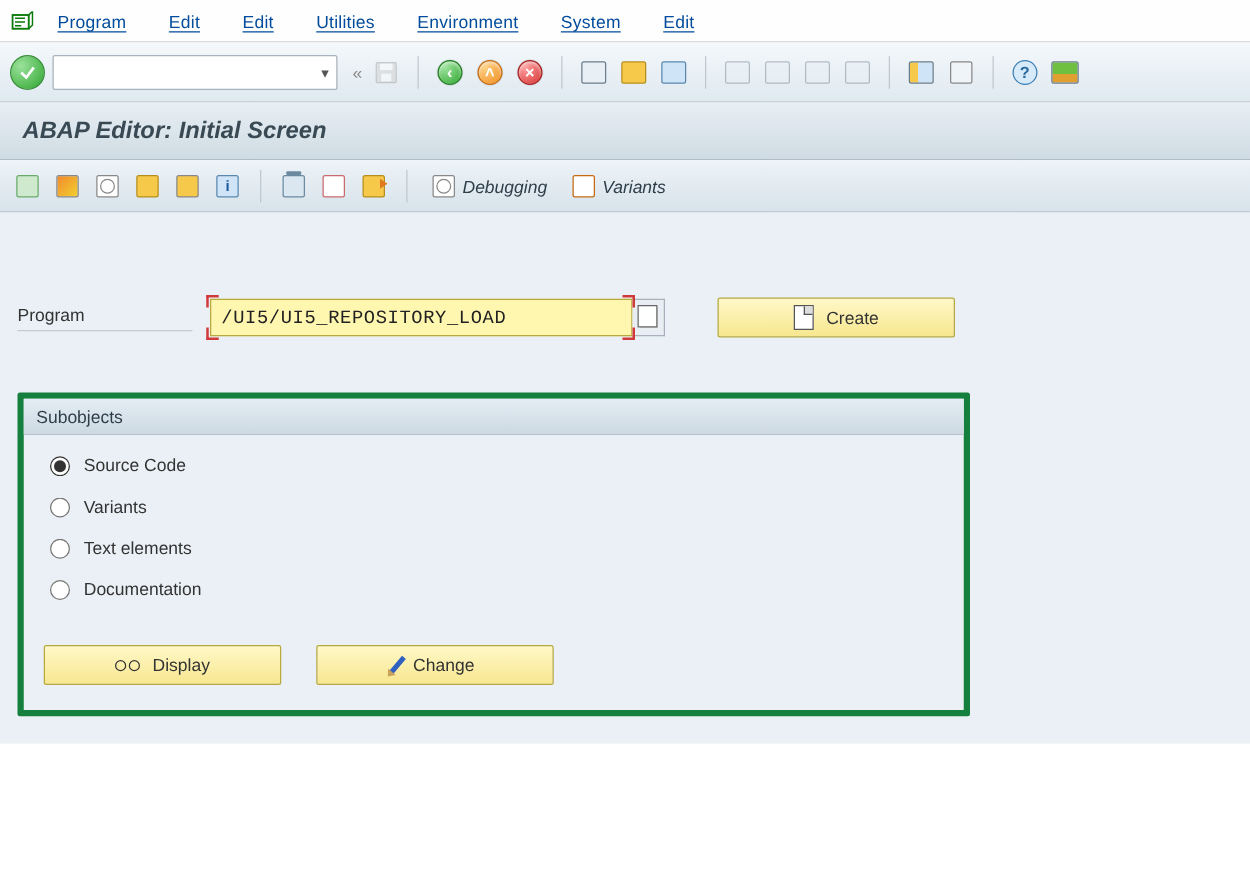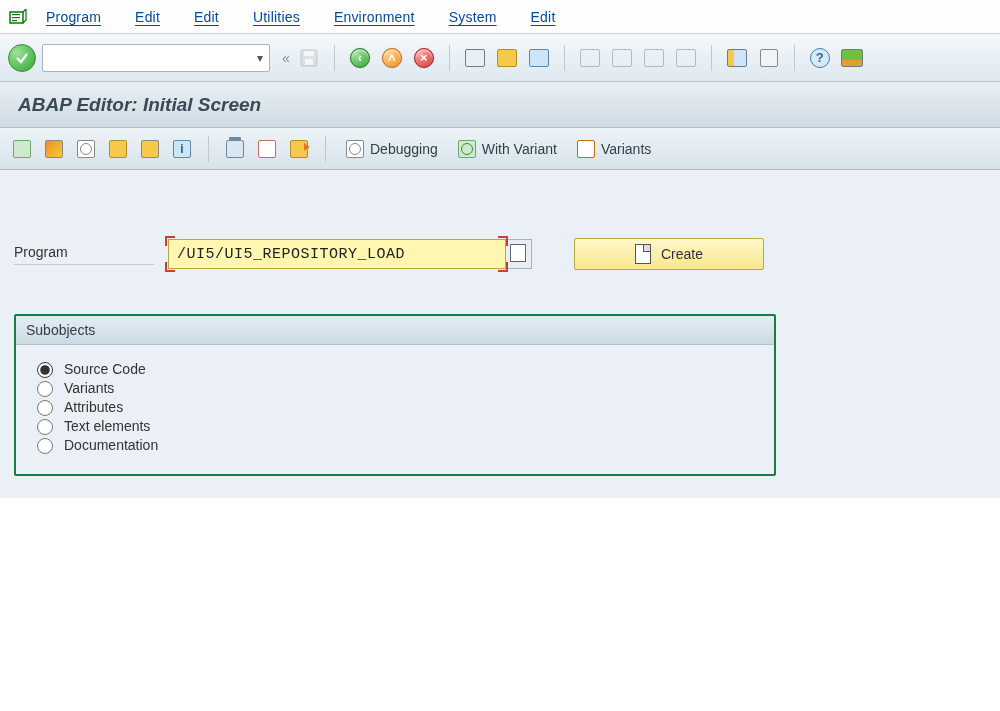--- a/index.html
+++ b/index.html
@@ -124,20 +124,21 @@
     padding: 0 10px;
     gap: 8px;
     border-bottom: 1px solid #b1bcc5;
   }
   .apptoolbar .tb-btn{width:24px;height:24px;}
   .apptoolbar .txtbtn {
     display:inline-flex; align-items:center; gap:6px;
     padding: 0 6px;
     height: 26px;
     color:#2f3f4a;
+    font-style:italic;
   }
   .tiny-ic{width:18px;height:18px;display:inline-block;border:1px solid #888;border-radius:2px;background:#f2f2f2;}
   .tiny-ic.green{background:#cfe9cf;border-color:#6aab6a;}
   .tiny-ic.orange{background:#f7c94b;border-color:#b58f1d;}
   .tiny-ic.blue{background:#cfe4f6;border-color:#5b88b0;}
   .tiny-ic.red{background:#f7c9c9;border-color:#c96a6a;}
   .trash-ic{width:18px;height:18px;display:inline-block;border:1px solid #6b8aa0;border-radius:2px;background:#dbe7f0;position:relative;}
   .trash-ic::before{content:"";position:absolute;top:-4px;left:2px;right:2px;height:3px;background:#6b8aa0;border-radius:1px;}
 
   
@@ -197,34 +198,35 @@
     padding: 0 10px;
     cursor: default;
     text-align: right;
   }
   .sap-button.small{min-width: 0; width: 190px;}
   .doc-ic{width:16px;height:20px;border:1px solid #555;background:#fff;position:relative;}
   .doc-ic::after{content:"";position:absolute;top:0;right:0;width:6px;height:6px;background:#ddd;border-left:1px solid #555;border-bottom:1px solid #555;}
 
   
   .groupbox {
-    border: 2px solid #15803d;
+    border: 5px solid #15803d;
     background: #eaf0f5;
     width: 762px;
     border-radius:2px;
   }
   .groupbox .grouptitle{
     background: linear-gradient(#e4edf4,#cdd9e2);
     border-bottom:1px solid #b6c1cb;
     padding: 6px 10px;
     color:#2f3f4a;
   }
   .groupbox .groupbody{
     padding: 14px 16px 20px;
     display:flex; flex-direction:column;
+    gap: 14px;
   }
   .radio-row{
     display:flex; align-items:center; gap:8px;
     color:#333;
   }
   .radio-row input[type=radio]{
     width:16px;height:16px;
     accent-color:#333;
   }
   .button-row{
@@ -363,26 +365,20 @@
       <span class="tiny-ic orange" style="position:relative;">
         <span style="position:absolute;right:-3px;top:2px;border-left:6px solid #e07a1e;border-top:4px solid transparent;border-bottom:4px solid transparent;"></span>
       </span>
     </span>
   <span class="tb-sep"></span>
   <span class="txtbtn">
     <span class="tiny-ic" style="background:#fff;position:relative;">
         <span style="position:absolute;inset:2px;border-radius:50%;border:1px solid #888;"></span>
       </span>
     <span>Debugging</span>
-  </span>
-  <span class="txtbtn">
-    <span class="tiny-ic green" style="position:relative;">
-        <span style="position:absolute;inset:2px;border-radius:50%;border:1px solid #3a8d3a;"></span>
-      </span>
-    <span>With Variant</span>
   </span>
   <span class="txtbtn">
     <span class="tiny-ic" style="background:#fff;border-color:#c56a10;"></span>
     <span>Variants</span>
   </span>
 </div>
 
 <div class="mainarea">
 
   <div class="program-row">
@@ -410,27 +406,33 @@
       <label class="radio-row">
         <input type="radio" name="subobj" checked="" style="">
         <span>Source Code</span>
       </label>
       <label class="radio-row">
         <input type="radio" name="subobj" style="">
         <span>Variants</span>
       </label>
       <label class="radio-row">
         <input type="radio" name="subobj" style="">
-        <span>Attributes</span>
-      </label>
-      <label class="radio-row">
-        <input type="radio" name="subobj" style="">
         <span>Text elements</span>
       </label>
       <label class="radio-row">
         <input type="radio" name="subobj" style="">
         <span>Documentation</span>
       </label>
 
+      <div class="button-row">
+        <span class="sap-button small">
+          <span class="glasses-ic"></span>
+          <span>Display</span>
+        </span>
+        <span class="sap-button small">
+          <span class="pencil-ic"></span>
+          <span>Change</span>
+        </span>
+      </div>
     </div>
   </div>
 
 </div>
 
 </body></html>

